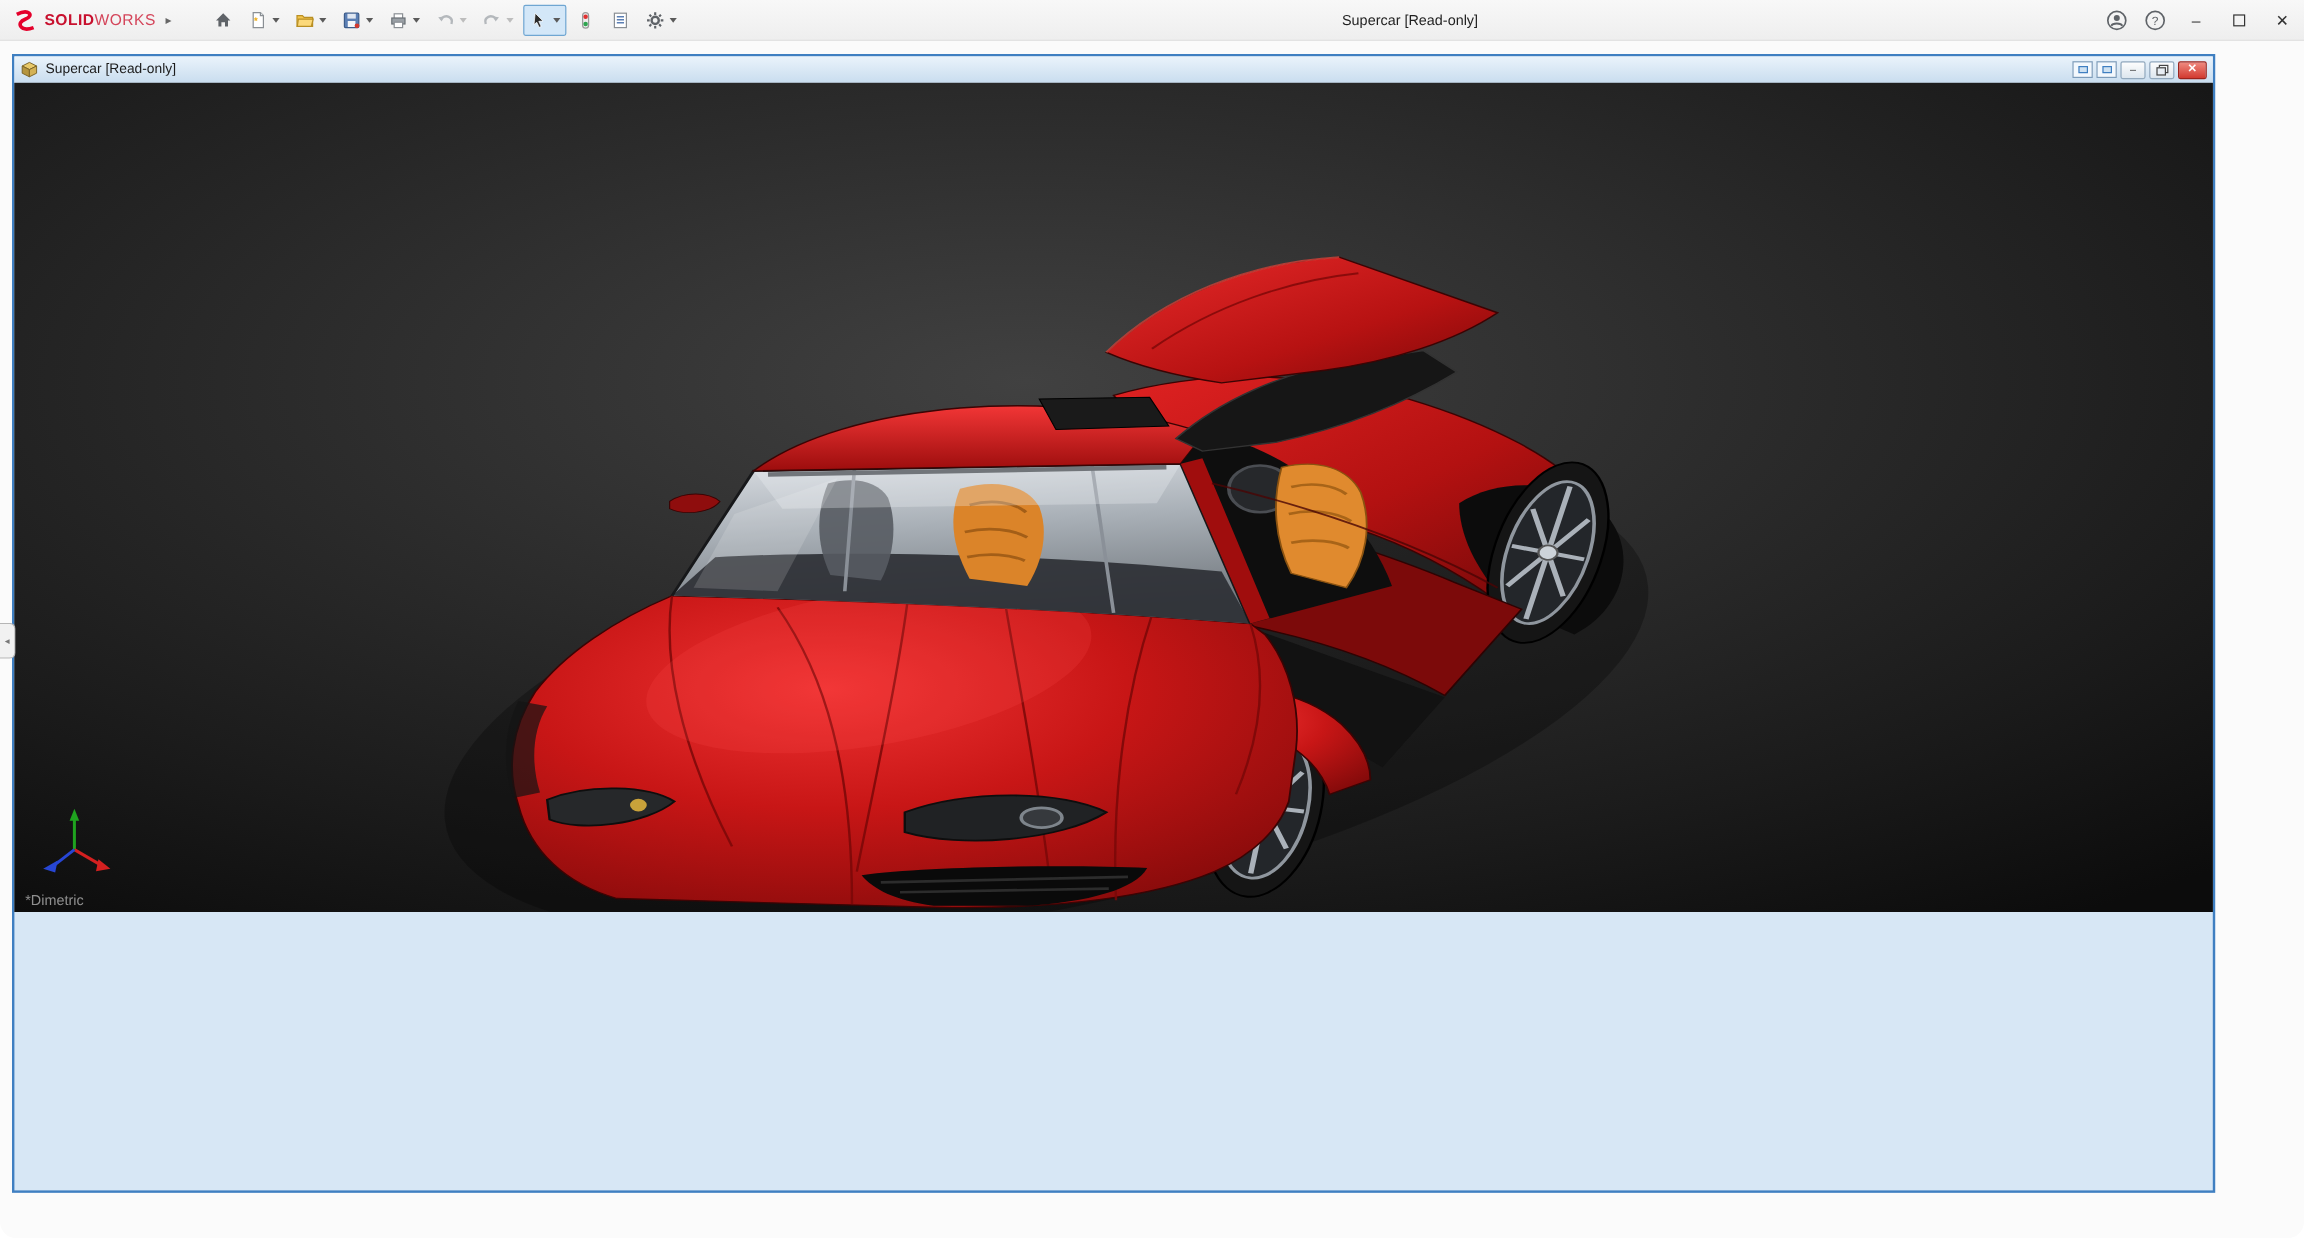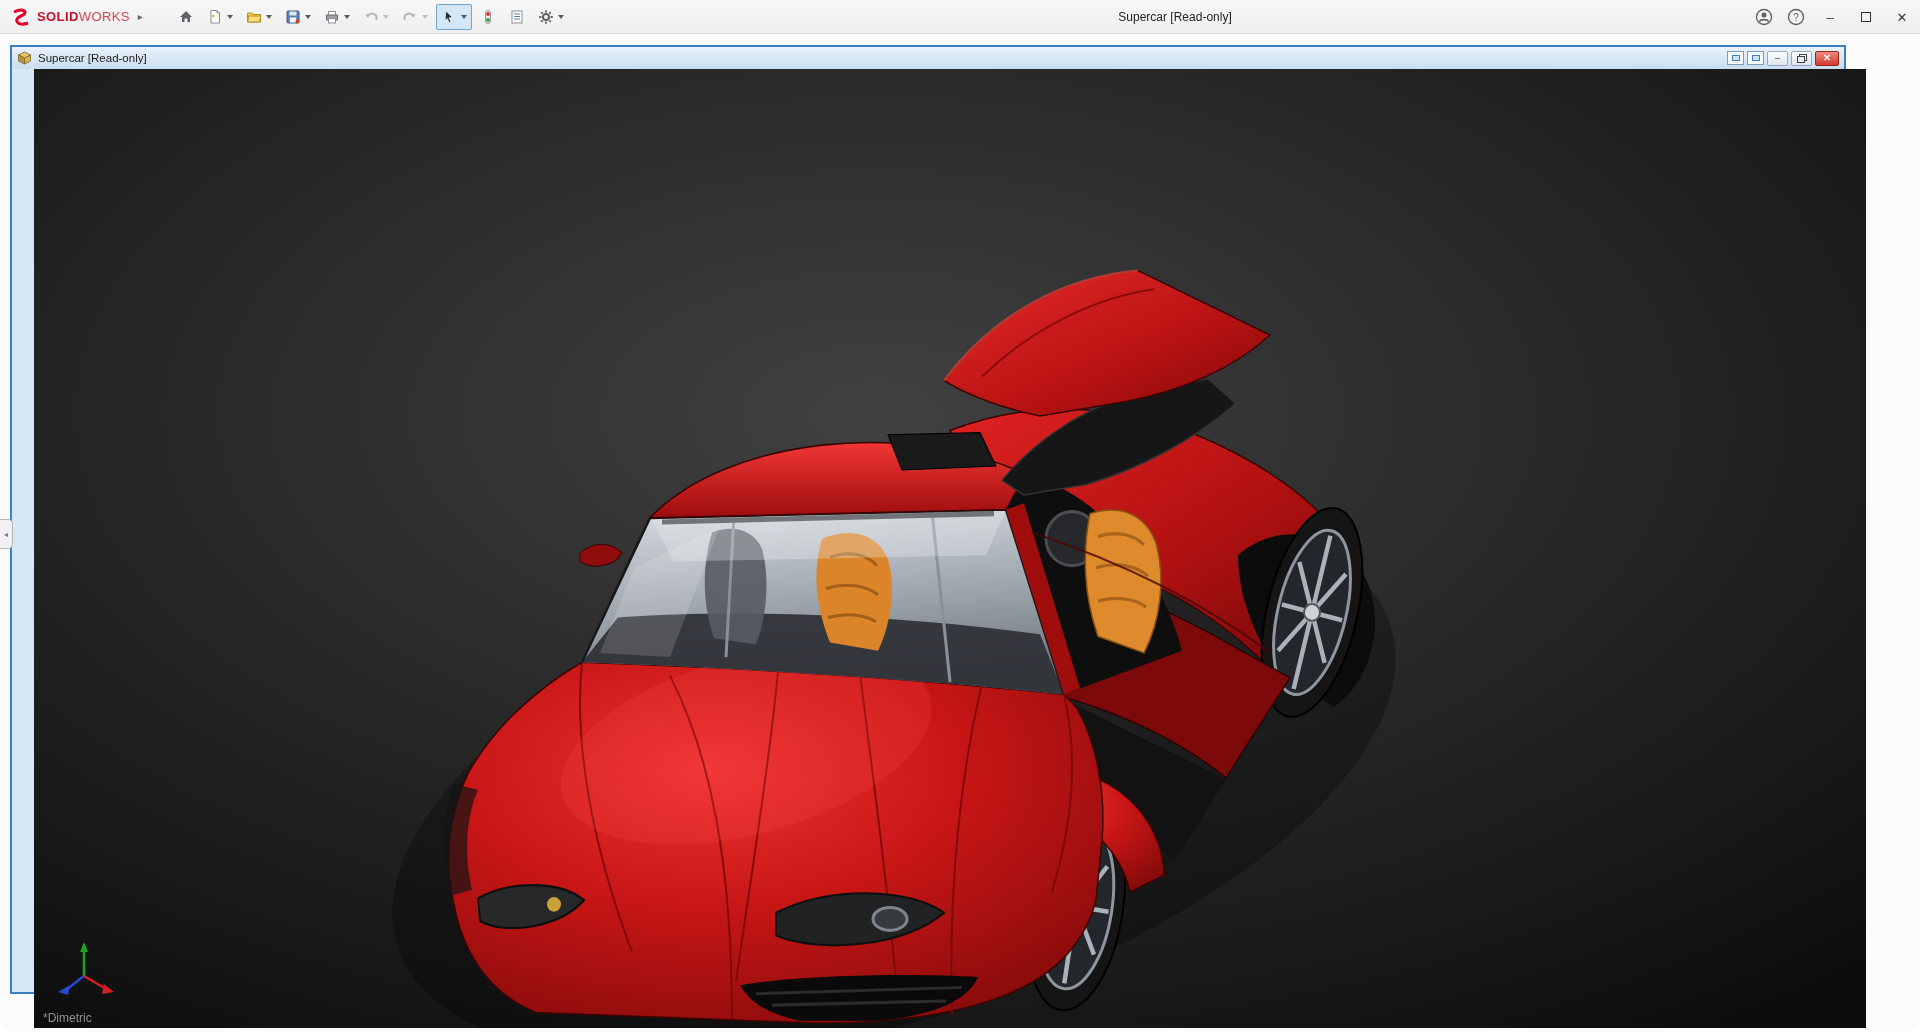--- a/index.html
+++ b/index.html
@@ -80,22 +80,22 @@
   .restore-glyph::before {
     content:""; position:absolute; left:2px; top:0; width:6px; height:5px; border:1px solid #444;
   }
   .restore-glyph::after {
     content:""; position:absolute; left:0; top:2px; width:6px; height:5px;
     border:1px solid #444; background:#e8eef4;
   }
 
   
   .viewport {
-    position:absolute; left:0; top:22px; width:1832px; height:959px;
-    background:#141414; overflow:hidden;margin-left:22px;
+    position:absolute; left:0; top:22px; width:1832px; height:691px;
+    background:#141414; overflow:hidden;
   }
   .scene-svg { position:absolute; left:0; top:0; width:100%; height:100%; display:block; }
   .view-label { position:absolute; left:9px; bottom:3px; font-size:12px; color:#8f8f8f; }
   .triad { position:absolute; left:16px; bottom:24px; }
 
   
   .panel-tab {
     position:absolute; left:0; top:519px; width:13px; height:30px;
     background:#f1f1f1; border:1px solid #b5b5b5; border-left:none;
     border-radius:0 5px 5px 0;

